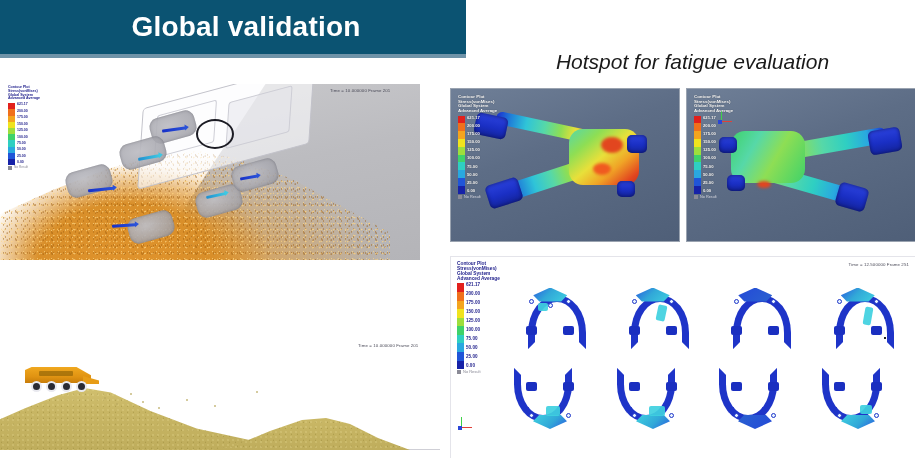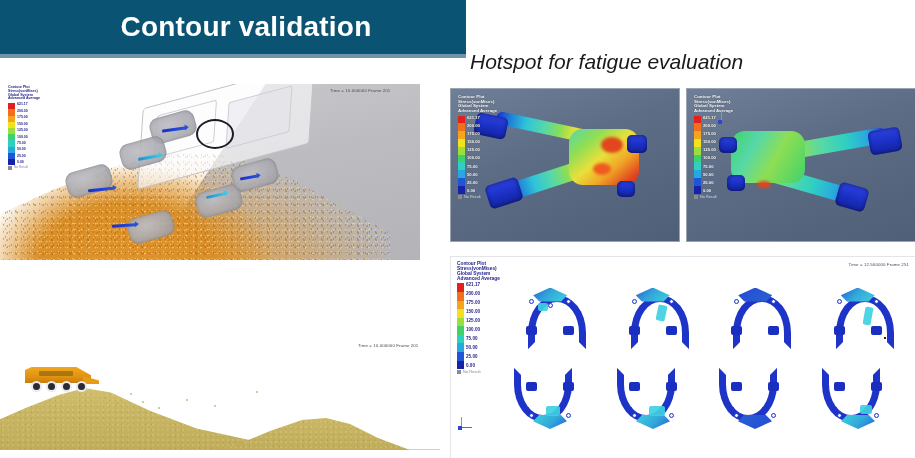--- a/index.html
+++ b/index.html
@@ -31,21 +31,21 @@
     font-size: 28px;
     font-weight: 600;
     letter-spacing: .2px;
     padding-left: 26px;
   }
 
   
   .subtitle {
     position: absolute; left: 470px; top: 50px;
     width: 445px;
-    text-align: left;
+    text-align: center;
     font-size: 21px;
     font-style: italic;
     color: #1a1a1a;
   }
 
   
   .panel { position: absolute; overflow: hidden; }
 
   
   .legend { position: absolute; line-height: 1.06; user-select: none; }
@@ -221,21 +221,21 @@
   .wb-cyan { position:absolute; background:#3fd0e0; border-radius:2px; opacity:.92; }
   .cell.flip .wishbone { transform: translate(-50%,-50%) rotate(180deg); }
   .speck { position:absolute; width:2px; height:2px; background:#222; }
 </style>
 </head>
 <body>
 
 <div class="slide">
 
   <div class="title-banner">
-    <div class="title-text">Contour validation</div>
+    <div class="title-text">Global validation</div>
   </div>
   <div class="title-banner-underline"></div>
 
   <div class="subtitle">Hotspot for fatigue evaluation</div>
 
   <div class="panel" id="dem-scene">
     <div class="dem-ground"></div>
     <div class="dem-pile">
       <div class="dem-pile-grain"></div>
     </div>

